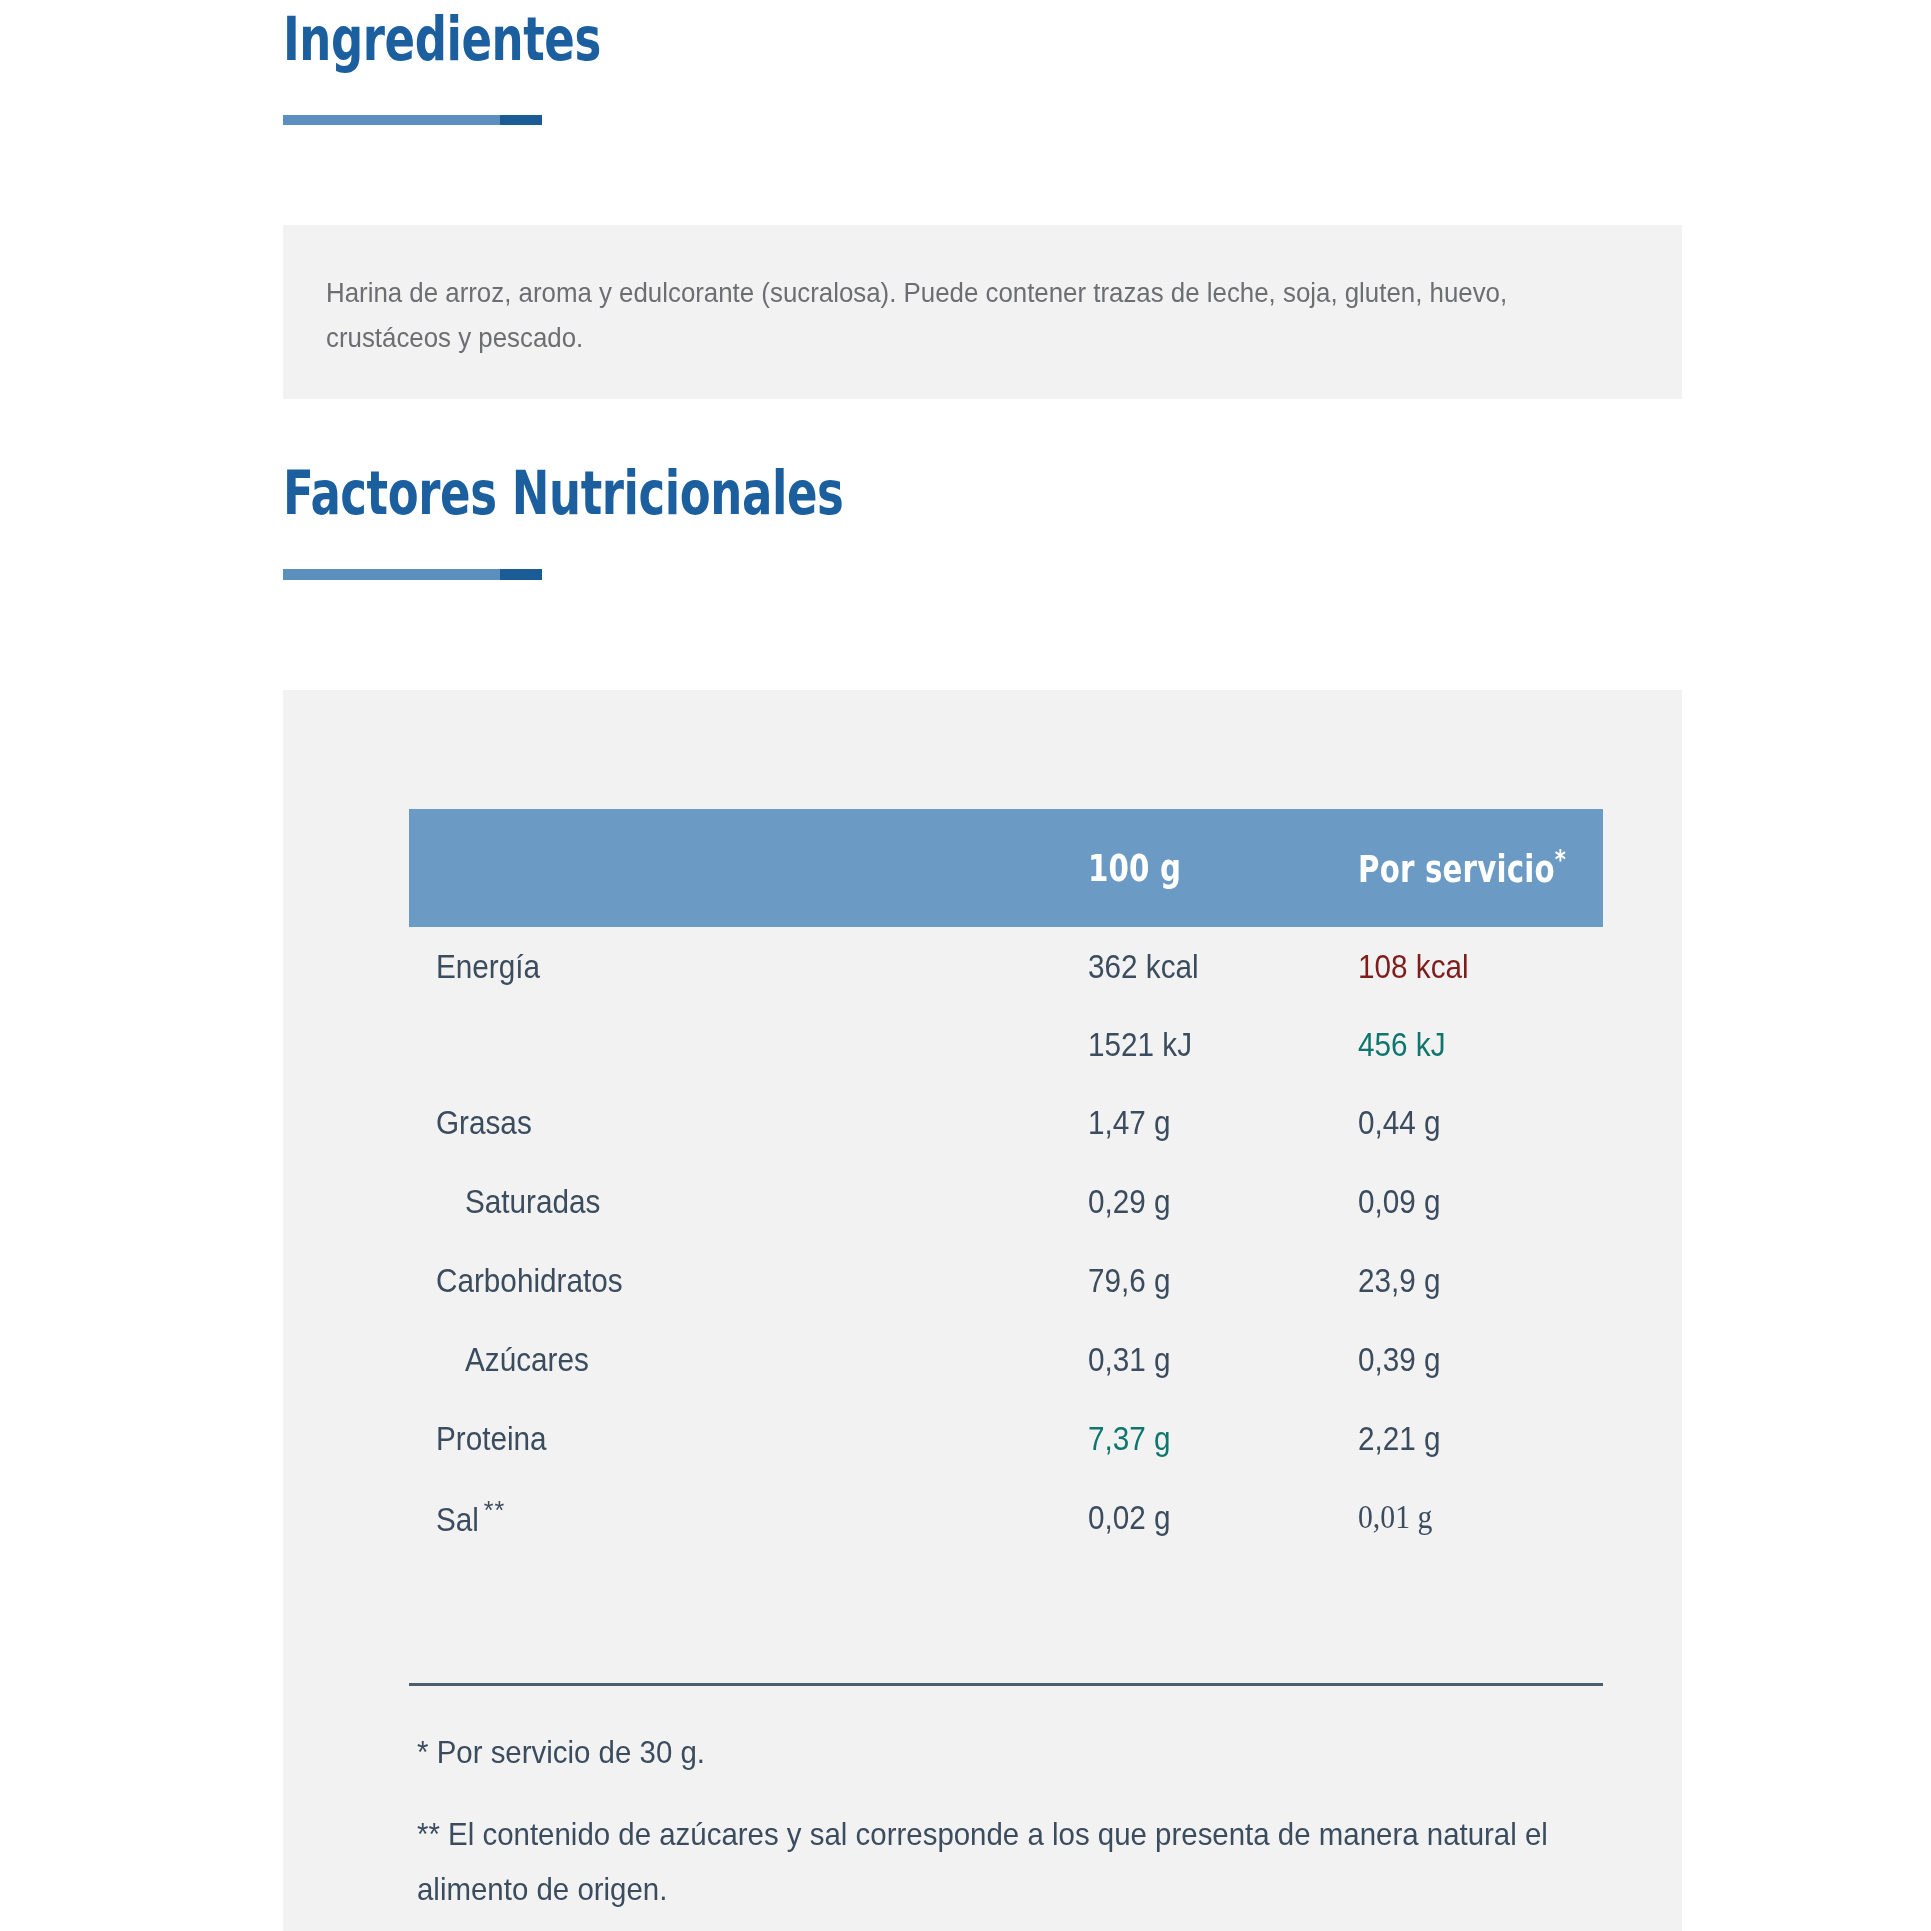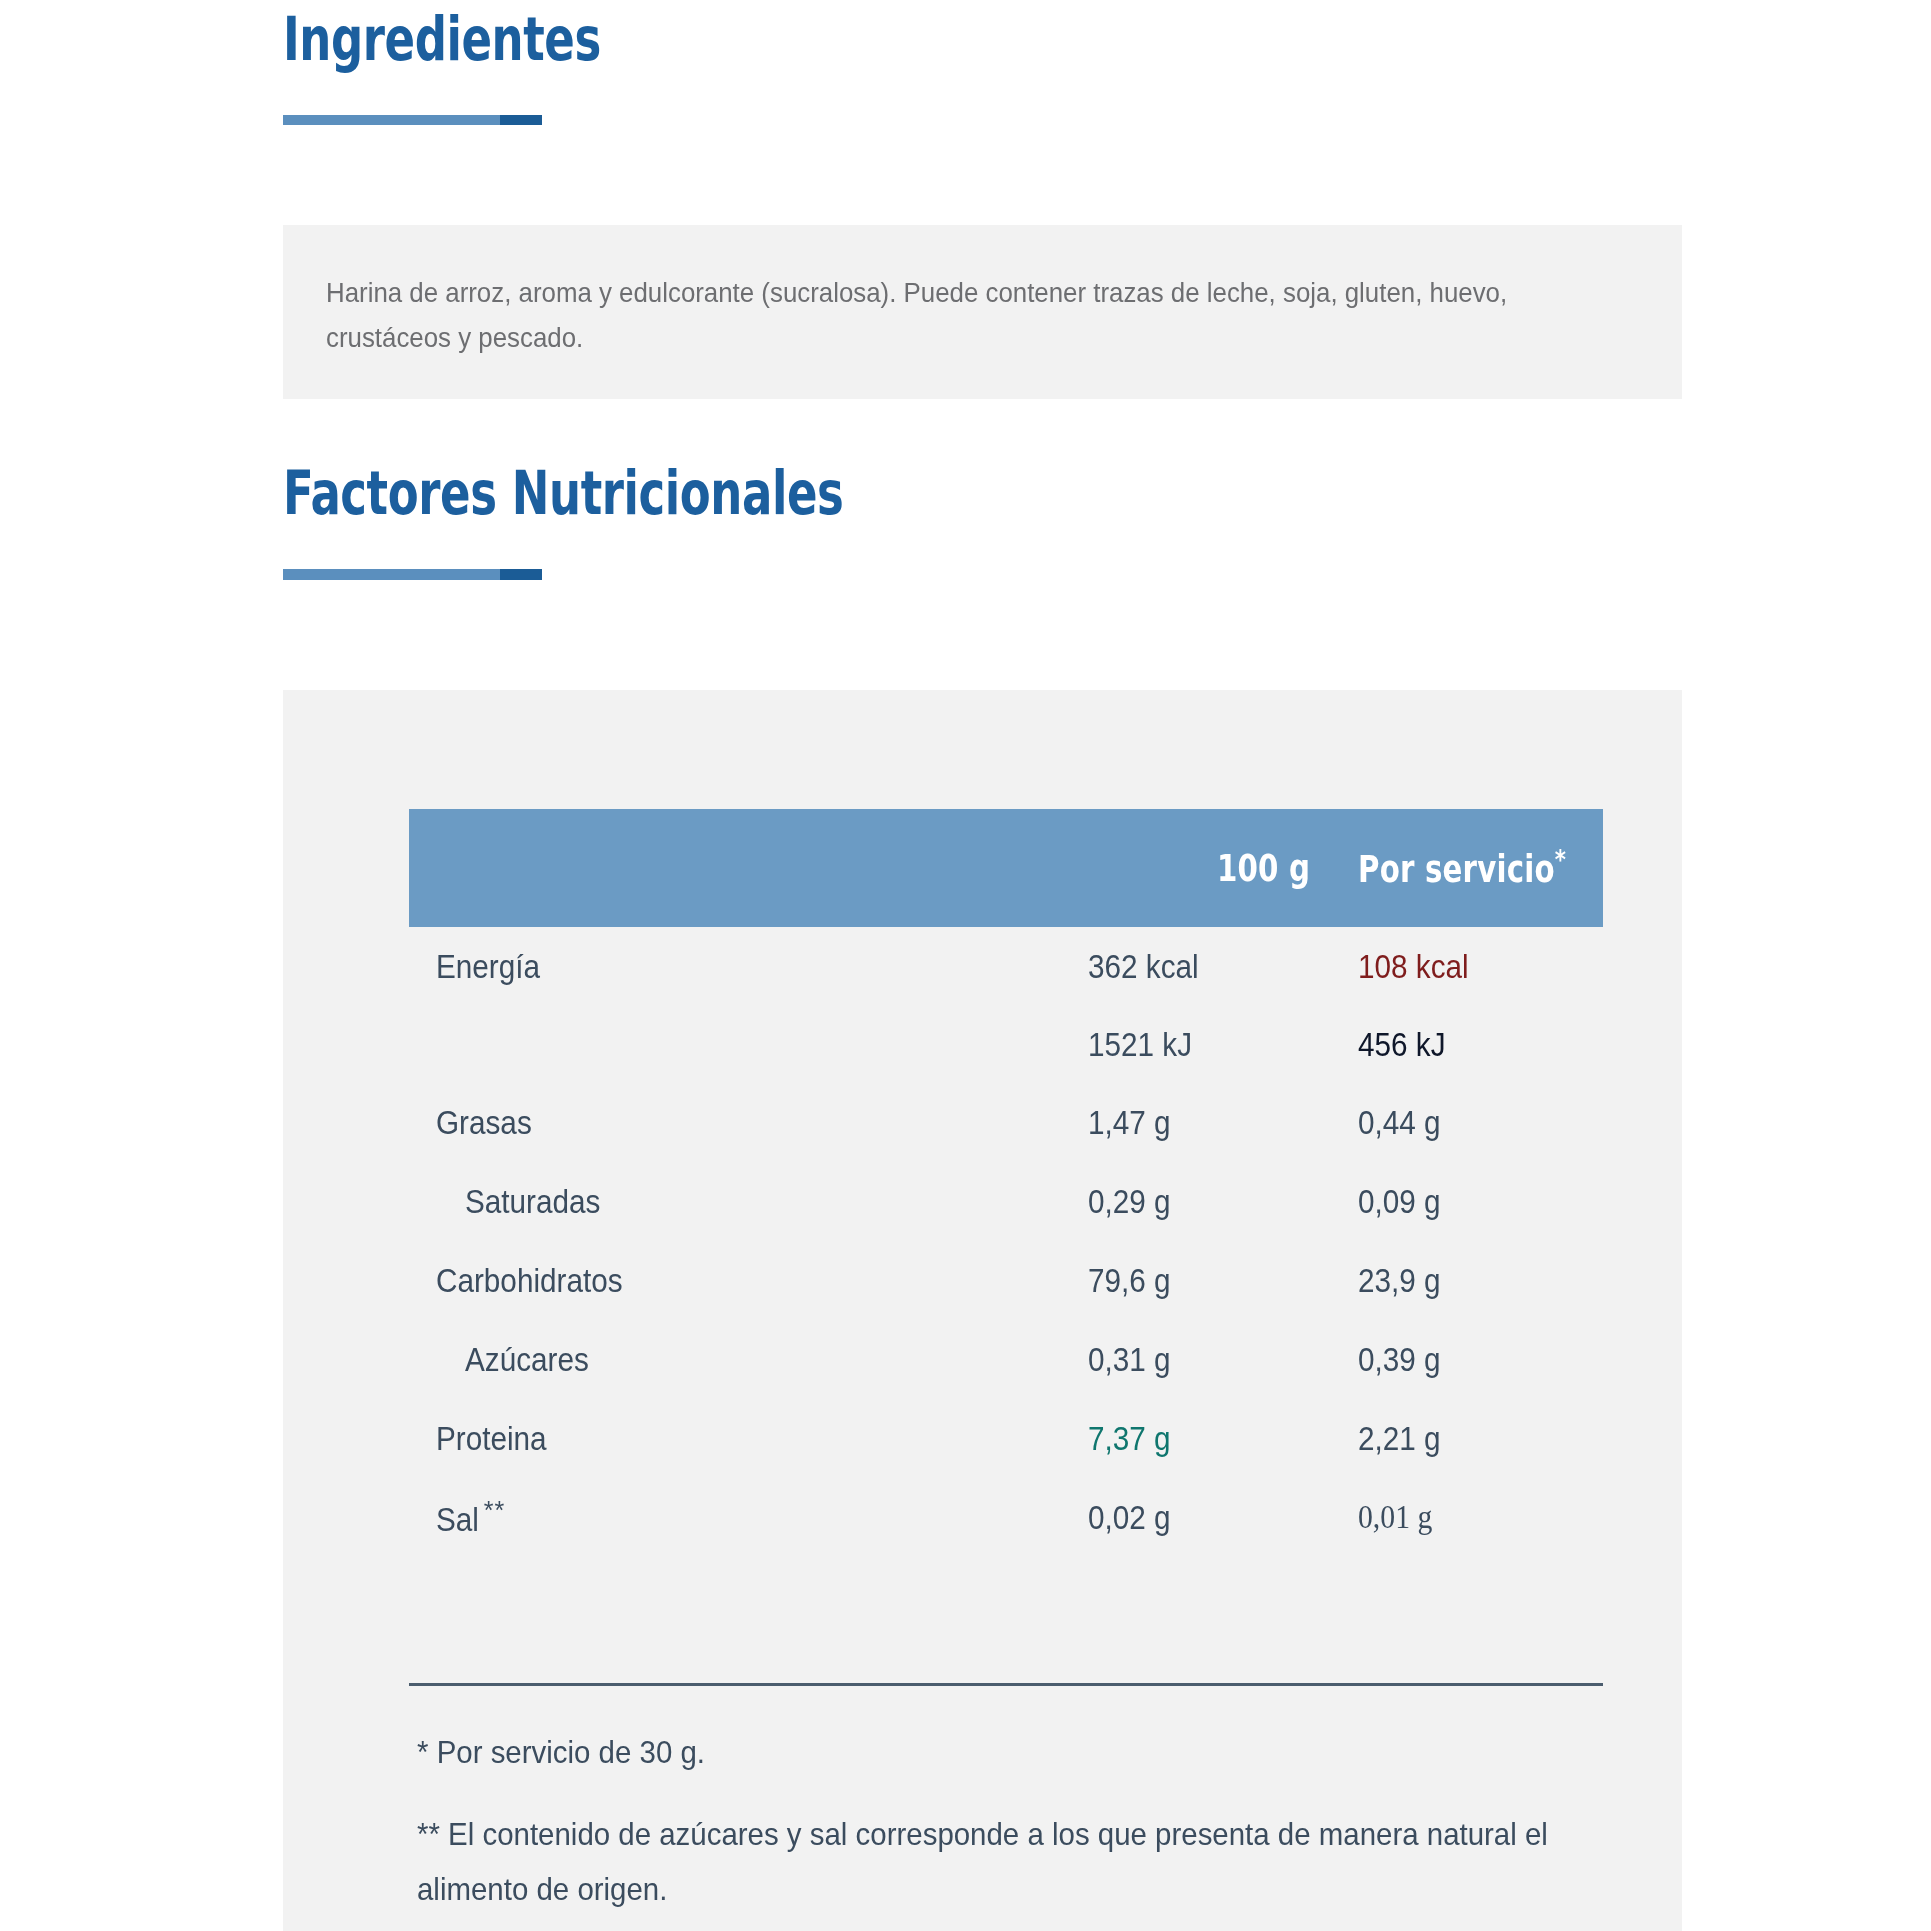--- a/index.html
+++ b/index.html
@@ -217,39 +217,39 @@
     <div id="nutrition-table">
       <table class="nutri">
         <colgroup>
           <col class="c-name">
             <col class="c-100">
             <col class="c-serv">
         </colgroup>
         <thead>
           <tr>
             <th class="h-name" style="background: rgb(107, 155, 196);"></th>
-            <th class="h-100" style="background: rgb(107, 155, 196); text-align: right;">
+            <th class="h-100" style="background: rgb(107, 155, 196);">
               <span class="hdr" style="color: rgb(255, 255, 255);">100 g</span>
             </th>
             <th class="h-serv" style="background: rgb(107, 155, 196);">
               <span class="hdr" style="color: rgb(255, 255, 255);"><span>Por servicio</span><span class="star">*</span></span>
             </th>
           </tr>
         </thead>
         <tbody id="nutrition-body">
 
         <tr>
               <td class="n-name" style="color: rgb(59, 76, 94);"><span class="cellinner">Energía</span></td>
               <td class="v-100" style="color: rgb(59, 76, 94);"><span class="cellinner">362 kcal</span></td>
               <td class="v-serv" style="color: #7f1d1d; text-decoration: underline;"><span class="cellinner">108 kcal</span></td>
             </tr>
             <tr class=" energy-sub">
               <td class="n-name" style="color: rgb(59, 76, 94);"></td>
               <td class="v-100" style="color: rgb(59, 76, 94);"><span class="cellinner">1521 kJ</span></td>
-              <td class="v-serv" style="color: #0f172a;"><span class="cellinner">456 kJ</span></td>
+              <td class="v-serv" style="color: #0f766e;"><span class="cellinner">456 kJ</span></td>
             </tr>
             <tr>
               <td class="n-name" style="color: rgb(59, 76, 94);"><span class="cellinner">Grasas</span></td>
               <td class="v-100" style="color: rgb(59, 76, 94);"><span class="cellinner">1,47 g</span></td>
               <td class="v-serv" style="color: rgb(59, 76, 94);"><span class="cellinner">0,44 g</span></td>
             </tr>
             <tr class="sub">
               <td class="n-name" style="color: rgb(59, 76, 94);"><span class="cellinner">Saturadas</span></td>
               <td class="v-100" style="color: rgb(59, 76, 94);"><span class="cellinner">0,29 g</span></td>
               <td class="v-serv" style="color: rgb(59, 76, 94);"><span class="cellinner">0,09 g</span></td>

